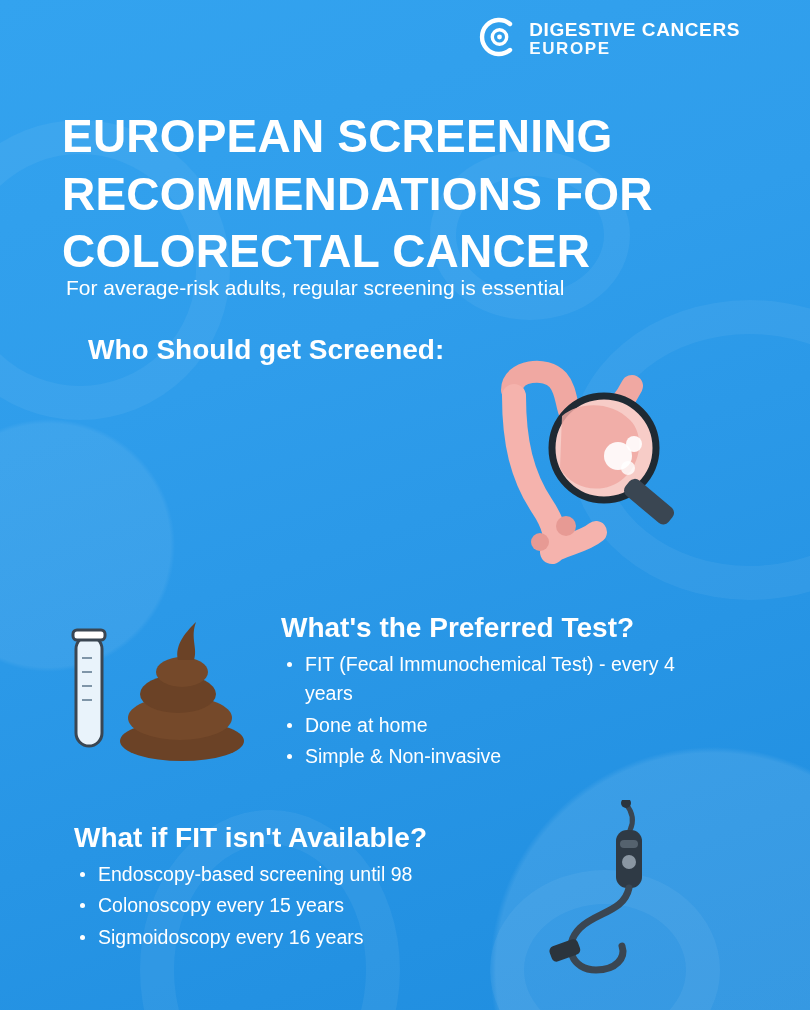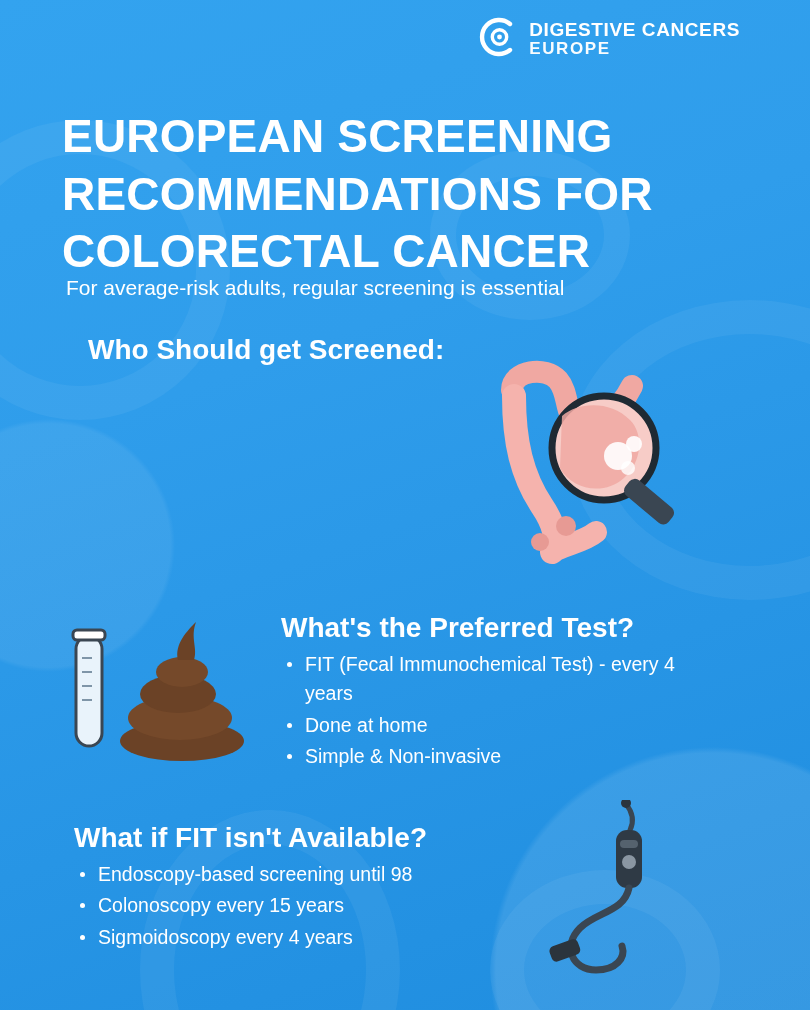--- a/index.html
+++ b/index.html
@@ -186,21 +186,21 @@
       <ellipse cx="112" cy="64" rx="26" ry="15" fill="#75492a"></ellipse>
       <path d="M108 52 C104 36, 118 22, 126 14 C120 30, 128 40, 124 52 Z" fill="#6b4226"></path>
     </svg>
   </div>
 
   <div id="sec-nofit">
     <div class="section-head">What if FIT isn't Available?</div>
     <ul class="bullets">
       <li>Endoscopy-based screening until 98</li>
       <li>Colonoscopy every 15 years</li>
-      <li>Sigmoidoscopy every 4 years</li>
+      <li>Sigmoidoscopy every 16 years</li>
     </ul>
   </div>
 
   <div class="illo-scope">
     <svg width="170" height="180" viewBox="0 0 170 180">
       <path d="M96 4 C104 14, 104 22, 100 30" stroke="#3a4652" stroke-width="5" fill="none" stroke-linecap="round"></path>
       <circle cx="96" cy="3" r="5" fill="#2b343d"></circle>
       <rect x="86" y="30" width="26" height="58" rx="11" fill="#2f3a45"></rect>
       <rect x="90" y="40" width="18" height="8" rx="4" fill="#55626e"></rect>
       <circle cx="99" cy="62" r="7" fill="#8a96a2"></circle>

